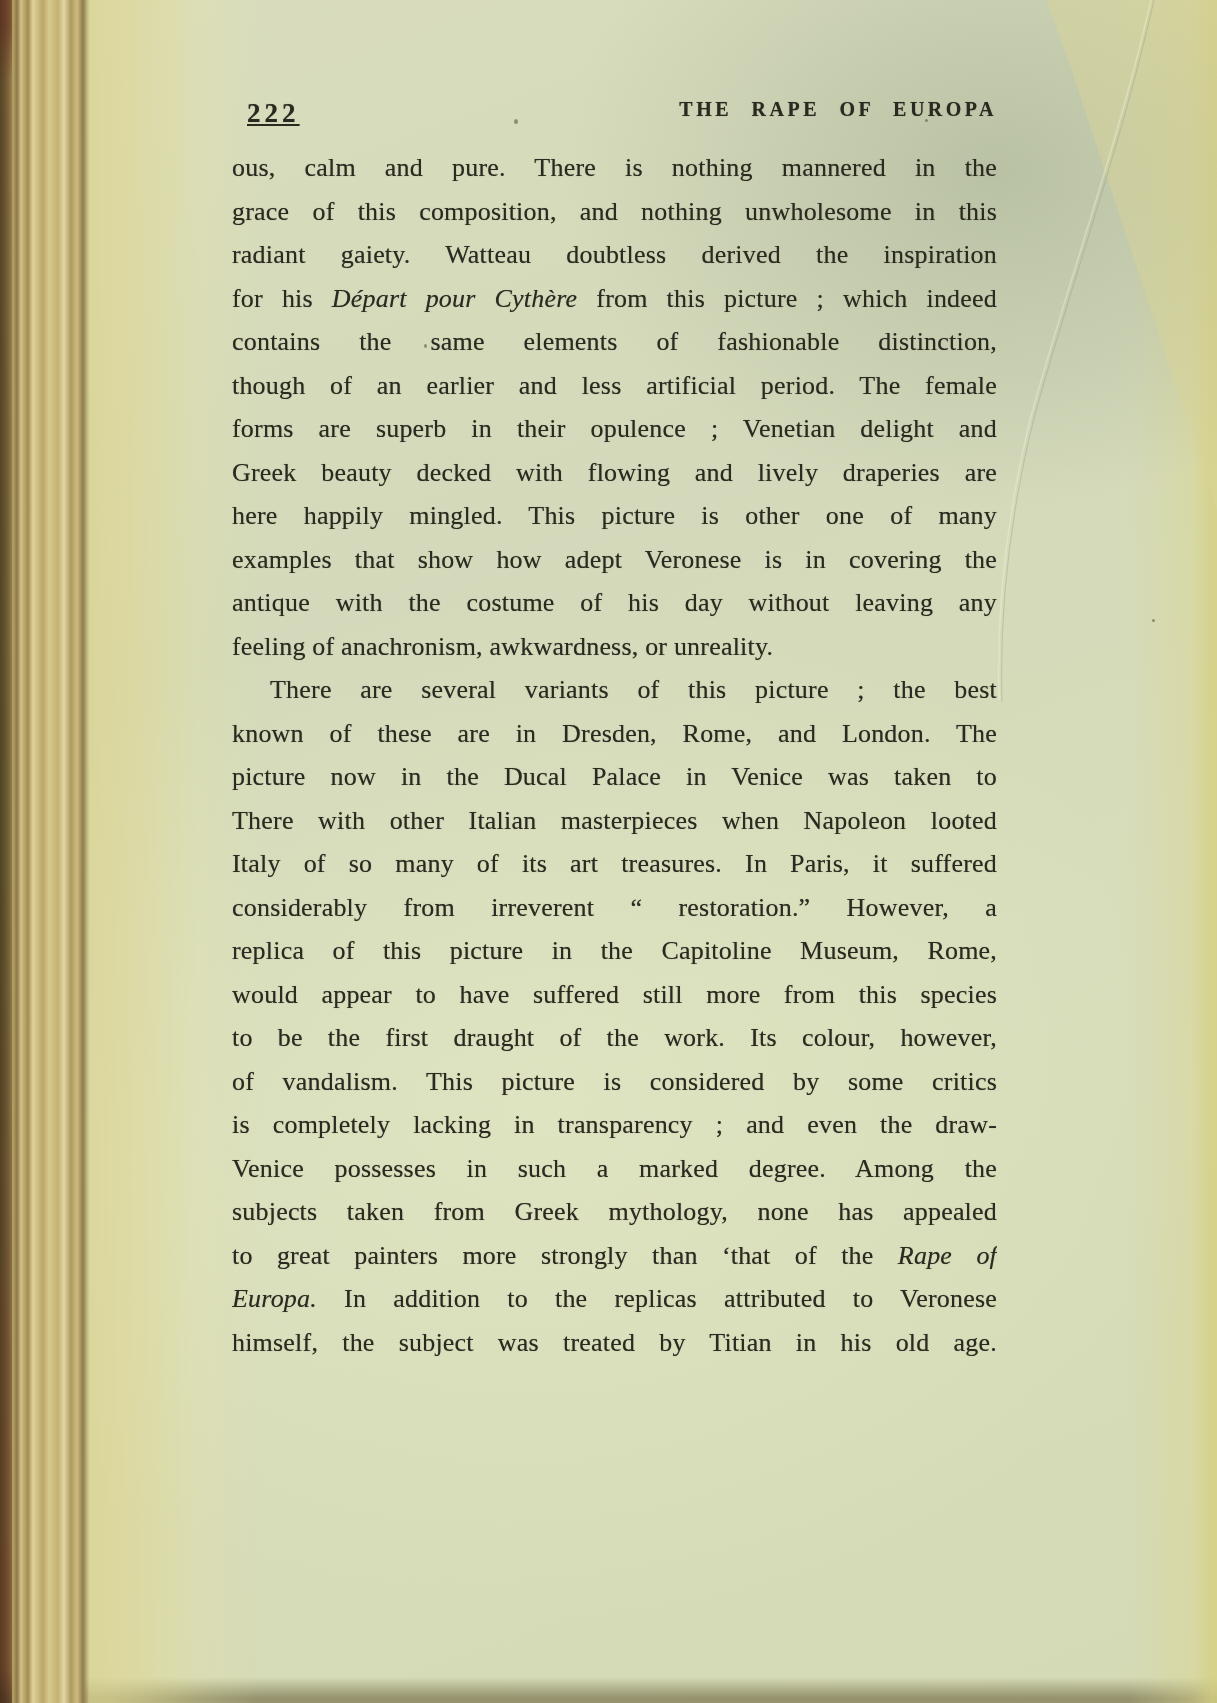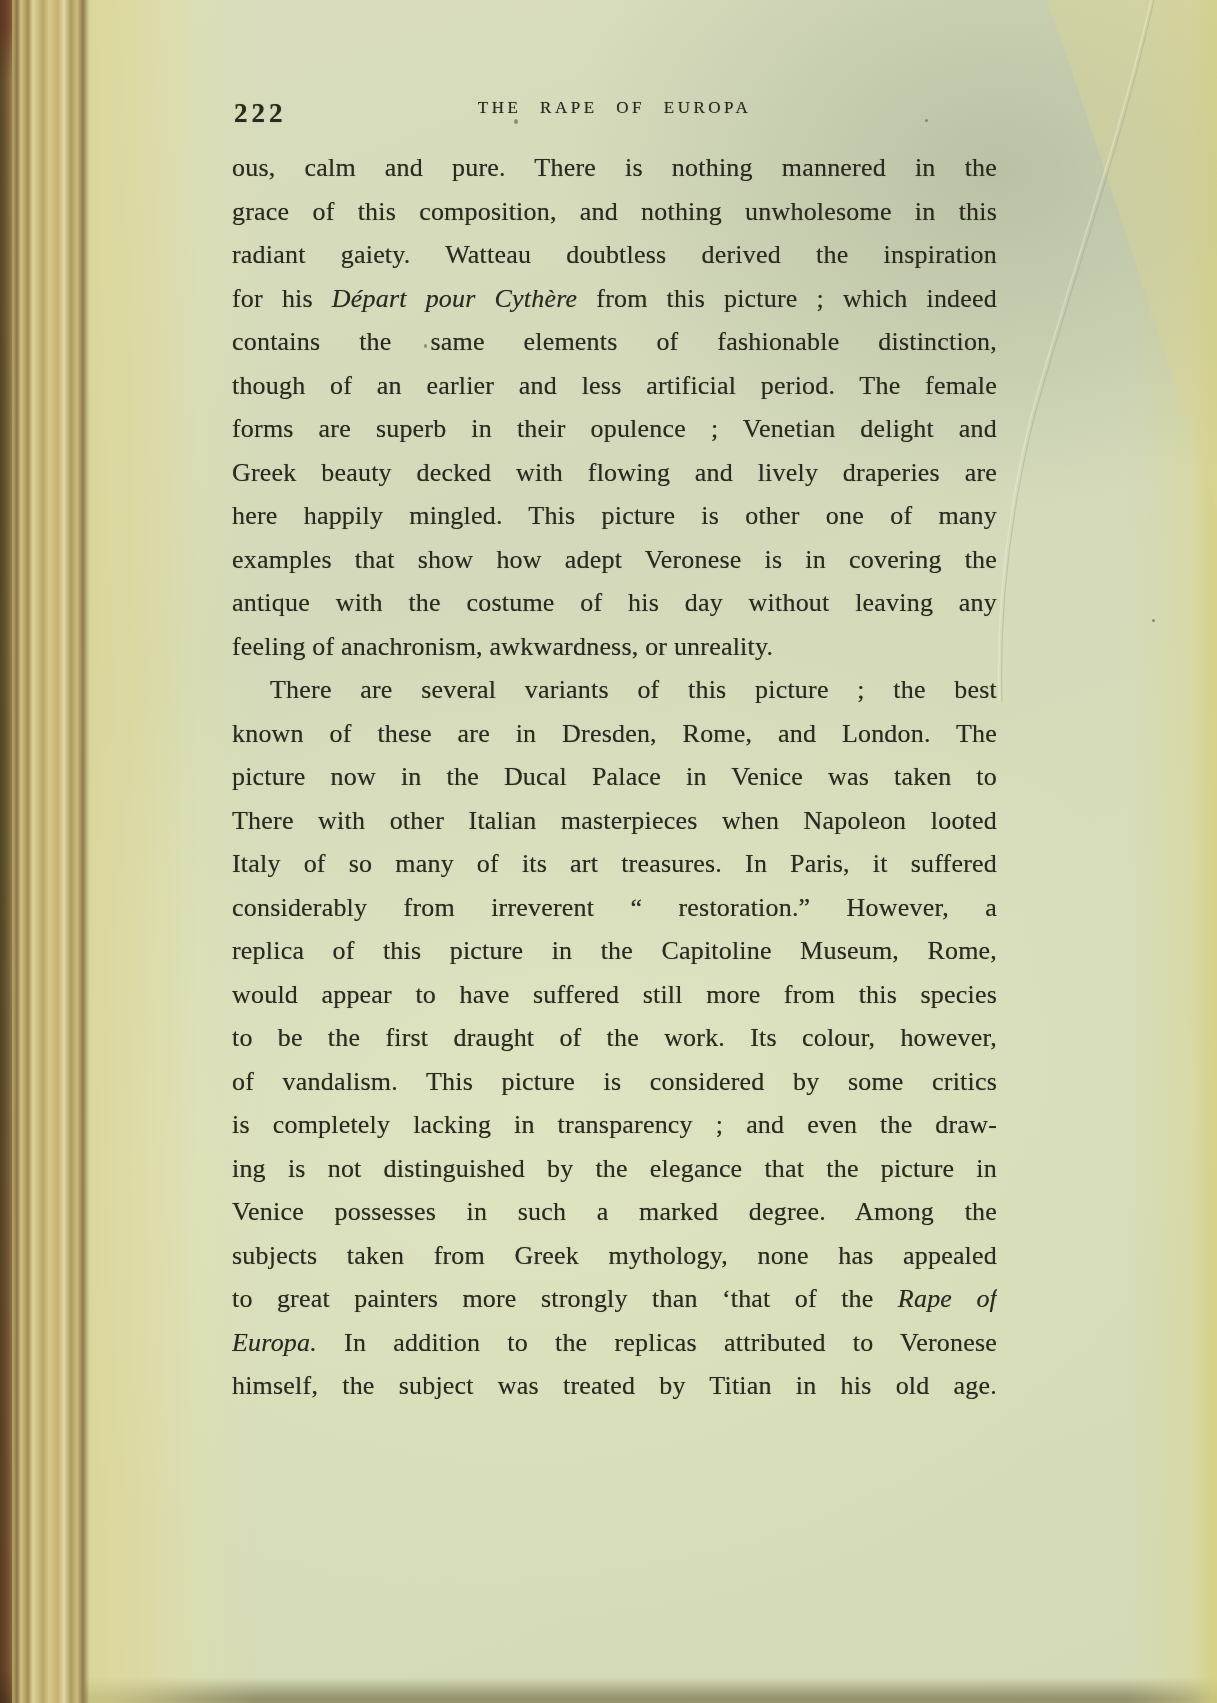--- a/index.html
+++ b/index.html
@@ -39,26 +39,26 @@
   
   .corner-fold{
     position:absolute;right:0;top:0;width:100%;height:100%;pointer-events:none;
     background:linear-gradient(225deg, rgba(216,212,150,0.55), rgba(216,212,150,0) 60%);
     clip-path:polygon(86% 0, 100% 0, 100% 30%, 88% 4%);
   }
   .crease-svg{position:absolute;left:0;top:0;pointer-events:none;}
   
   .header-row{position:absolute;top:98px;left:232px;width:765px;height:40px;}
   .pagenum{
-    position:absolute;left:2px;top:0;font-size:27px;font-weight:bold;
-    letter-spacing:4px;text-shadow:0 0 0.8px rgba(43,42,32,0.55);
+    position:absolute;left:15px;top:0;font-size:27px;font-weight:bold;
+    letter-spacing:4px;text-shadow:0 0 0.8px rgba(43,42,32,0.55);text-decoration:underline;
   }
   .running{
-    position:absolute;left:0;right:0;top:0;text-align:center;font-size:17px;
-    font-weight:normal;letter-spacing:3.5px;word-spacing:11px;
+    position:absolute;left:0;right:0;top:0;text-align:right;font-size:20px;
+    font-weight:bold;letter-spacing:3.5px;word-spacing:11px;
     text-shadow:0 0 0.8px rgba(43,42,32,0.55);
   }
   
   .text-block{
     position:absolute;top:146px;left:232px;width:765px;
     font-size:26px;line-height:43.5px;letter-spacing:0.2px;
     text-shadow:0 0 0.8px rgba(43,42,32,0.50);
   }
   .line{text-align:justify;text-align-last:justify;height:43.5px;overflow:hidden;}
   .line.no-just{text-align-last:left;}
@@ -101,21 +101,20 @@
         <div class="line"><span>known of these are in Dresden, Rome, and London. The</span></div>
         <div class="line"><span>picture now in the Ducal Palace in Venice was taken to</span></div>
         <div class="line"><span>There with other Italian masterpieces when Napoleon looted</span></div>
         <div class="line"><span>Italy of so many of its art treasures. In Paris, it suffered</span></div>
         <div class="line"><span>considerably from irreverent “ restoration.” However, a</span></div>
         <div class="line"><span>replica of this picture in the Capitoline Museum, Rome,</span></div>
         <div class="line"><span>would appear to have suffered still more from this species</span></div>
         <div class="line"><span>to be the first draught of the work. Its colour, however,</span></div>
         <div class="line"><span>of vandalism. This picture is considered by some critics</span></div>
         <div class="line"><span>is completely lacking in transparency ; and even the draw-</span></div>
-        <div class="line"><span>ing is not distinguished by the elegance that the picture in</span></div>
         <div class="line"><span>Venice possesses in such a marked degree. Among the</span></div>
         <div class="line"><span>subjects taken from Greek mythology, none has appealed</span></div>
         <div class="line"><span>to great painters more strongly than ‘that of the </span><span class="it">Rape of</span></div>
         <div class="line"><span class="it">Europa.</span><span> In addition to the replicas attributed to Veronese</span></div>
         <div class="line"><span>himself, the subject was treated by Titian in his old age.</span></div>
       </div>
     </div>
 
   <div class="corner-fold"></div>
   <svg class="crease-svg" width="1217" height="1703" viewBox="0 0 1217 1703">

